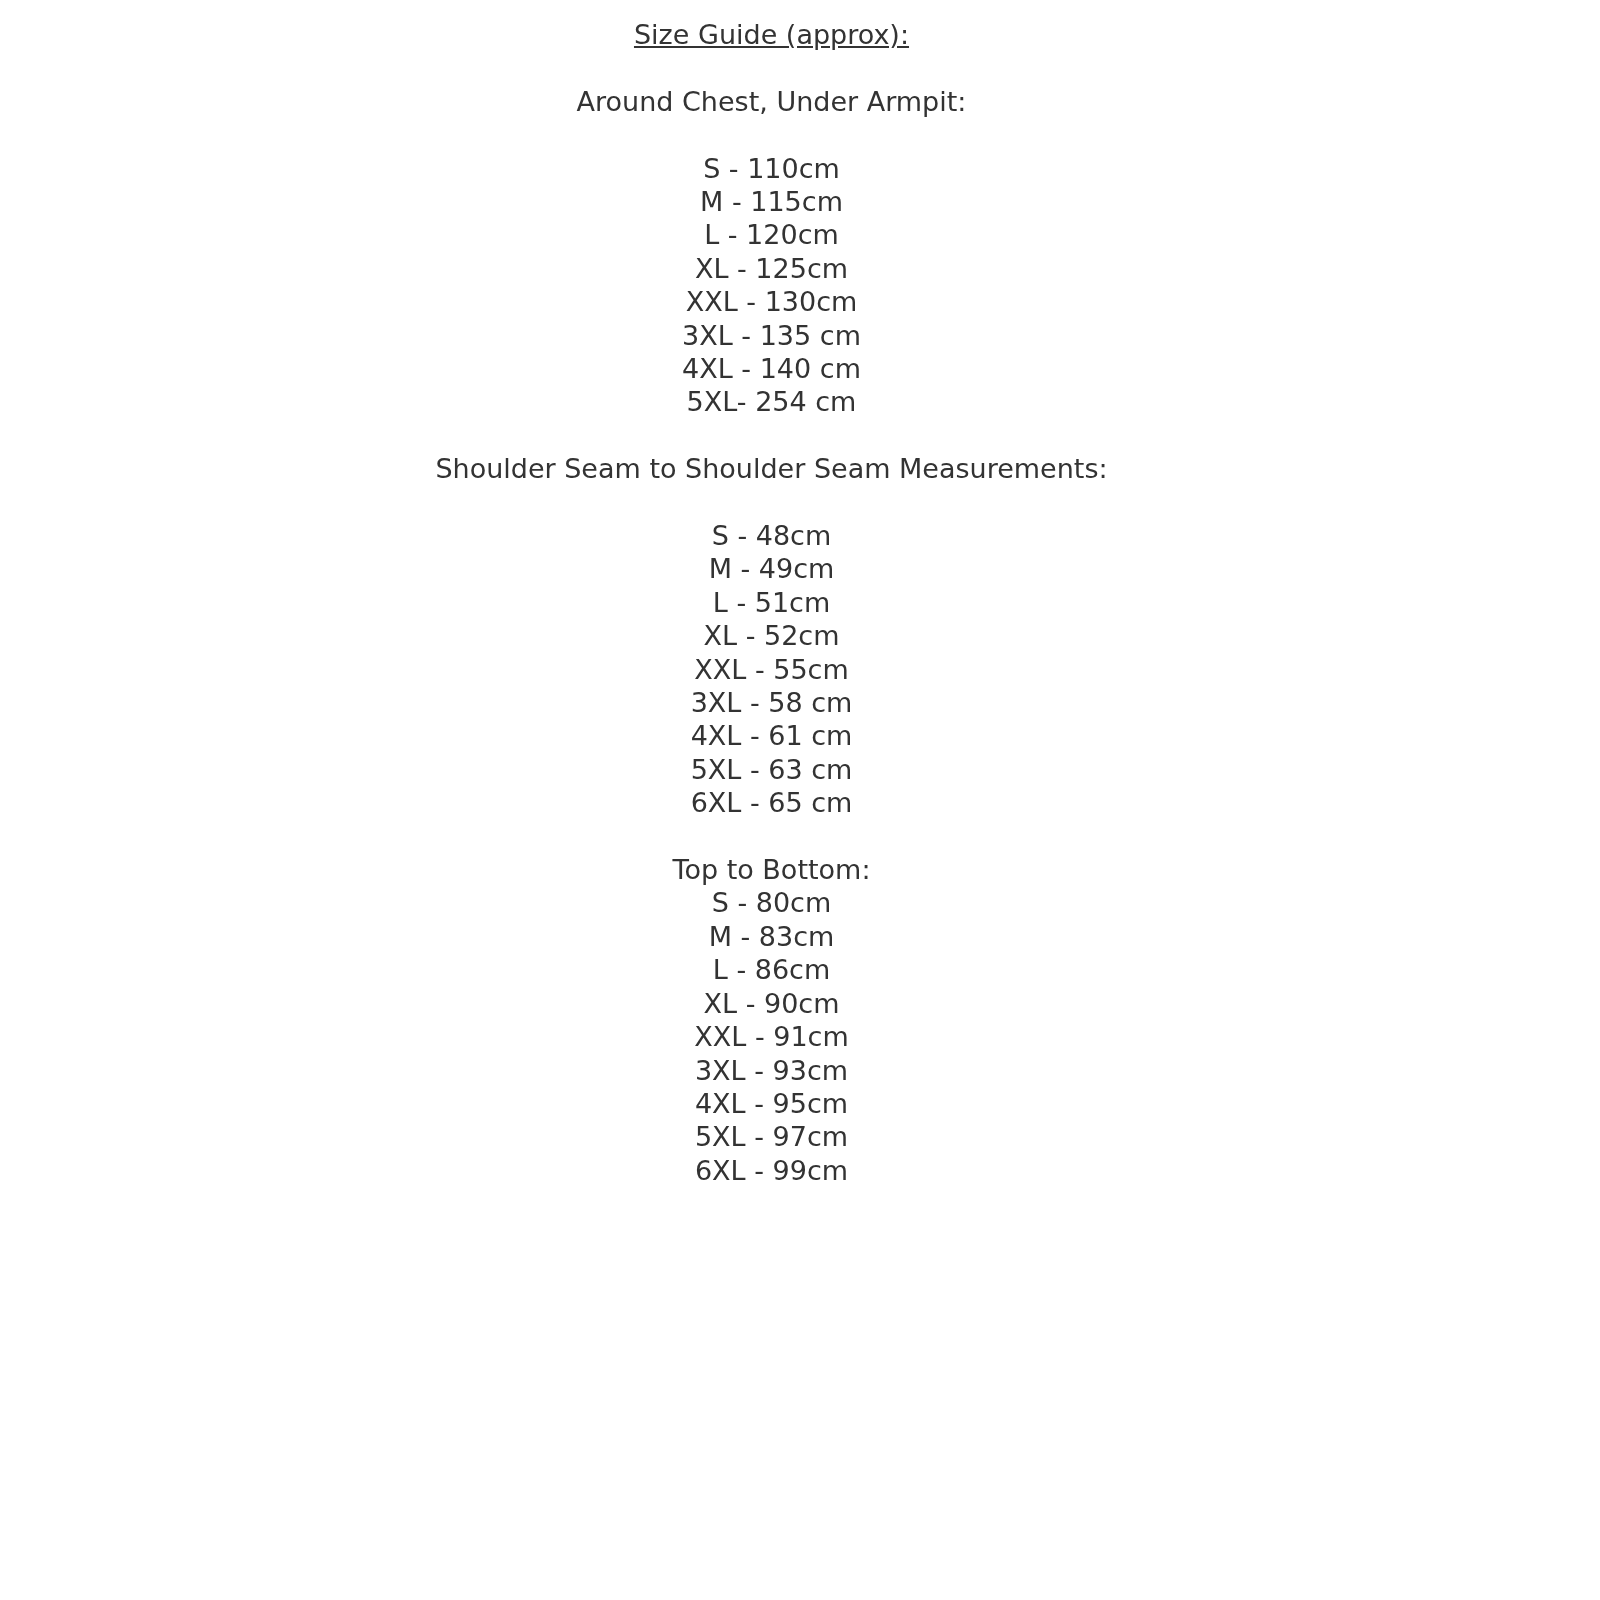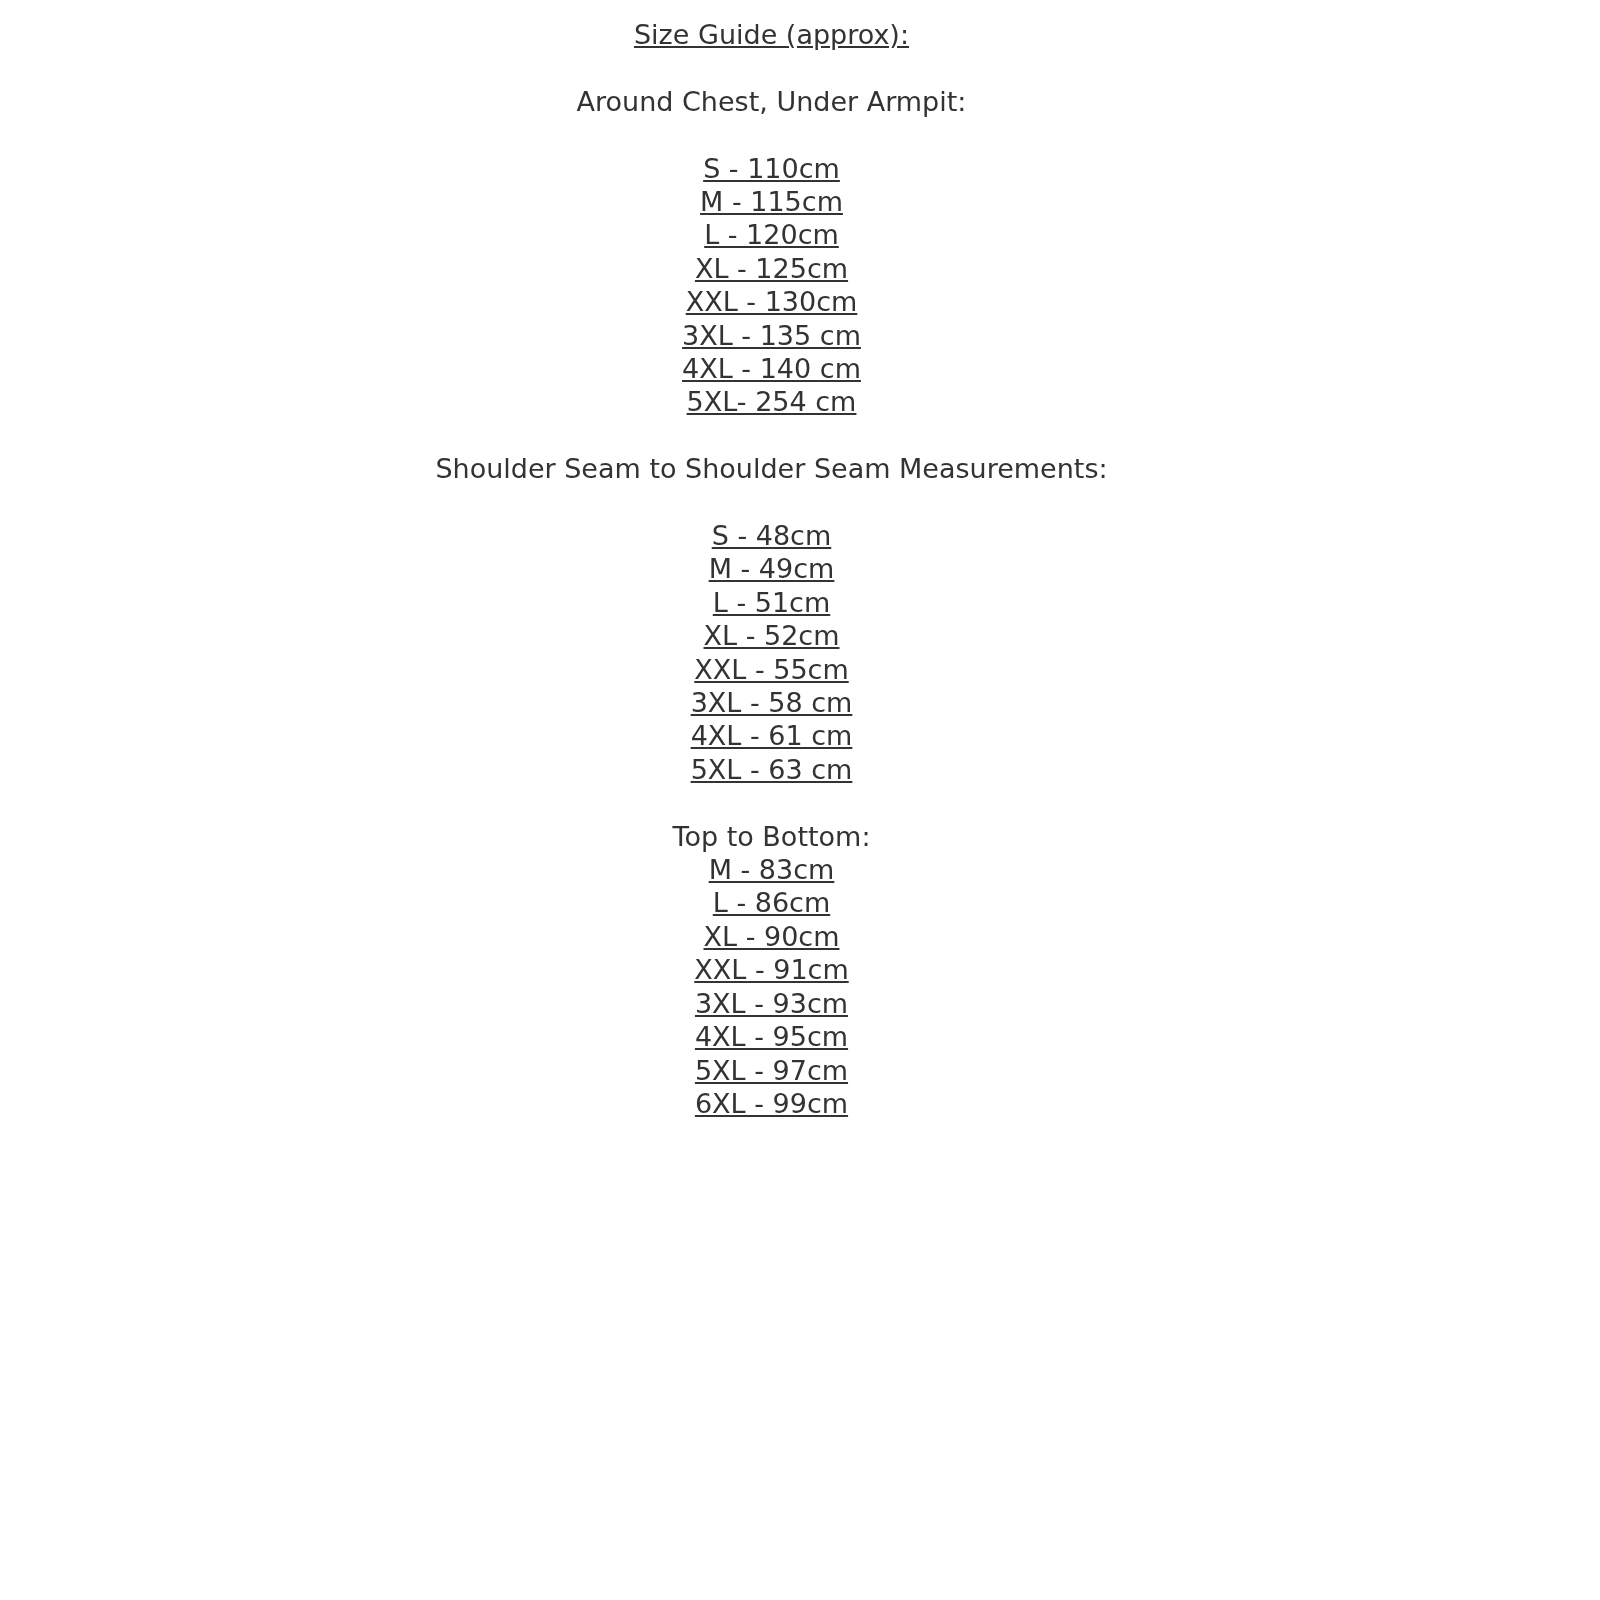--- a/index.html
+++ b/index.html
@@ -35,21 +35,20 @@
     margin-top: 22px;
   }
   .heading {
     margin: 0;
   }
   .heading.gap-below {
     margin-bottom: 33.4px; 
   }
   .size-row {
     margin: 0;
-    text-decoration: underline;
   }
 </style>
 </head>
 <body>
 
 <div class="doc">
 
   <div class="title">Size Guide (approx):</div>
 
   <div class="section">
@@ -68,24 +67,26 @@
   <div class="section">
     <div class="heading gap-below">Shoulder Seam to Shoulder Seam Measurements:</div>
     <div class="size-row">S - 48cm</div>
     <div class="size-row">M - 49cm</div>
     <div class="size-row">L - 51cm</div>
     <div class="size-row">XL - 52cm</div>
     <div class="size-row">XXL - 55cm</div>
     <div class="size-row">3XL - 58 cm</div>
     <div class="size-row">4XL - 61 cm</div>
     <div class="size-row">5XL - 63 cm</div>
+    <div class="size-row">6XL - 65 cm</div>
   </div>
 
   <div class="section">
     <div class="heading">Top to Bottom:</div>
+    <div class="size-row">S - 80cm</div>
     <div class="size-row">M - 83cm</div>
     <div class="size-row">L - 86cm</div>
     <div class="size-row">XL - 90cm</div>
     <div class="size-row">XXL - 91cm</div>
     <div class="size-row">3XL - 93cm</div>
     <div class="size-row">4XL - 95cm</div>
     <div class="size-row">5XL - 97cm</div>
     <div class="size-row">6XL - 99cm</div>
   </div>
 

